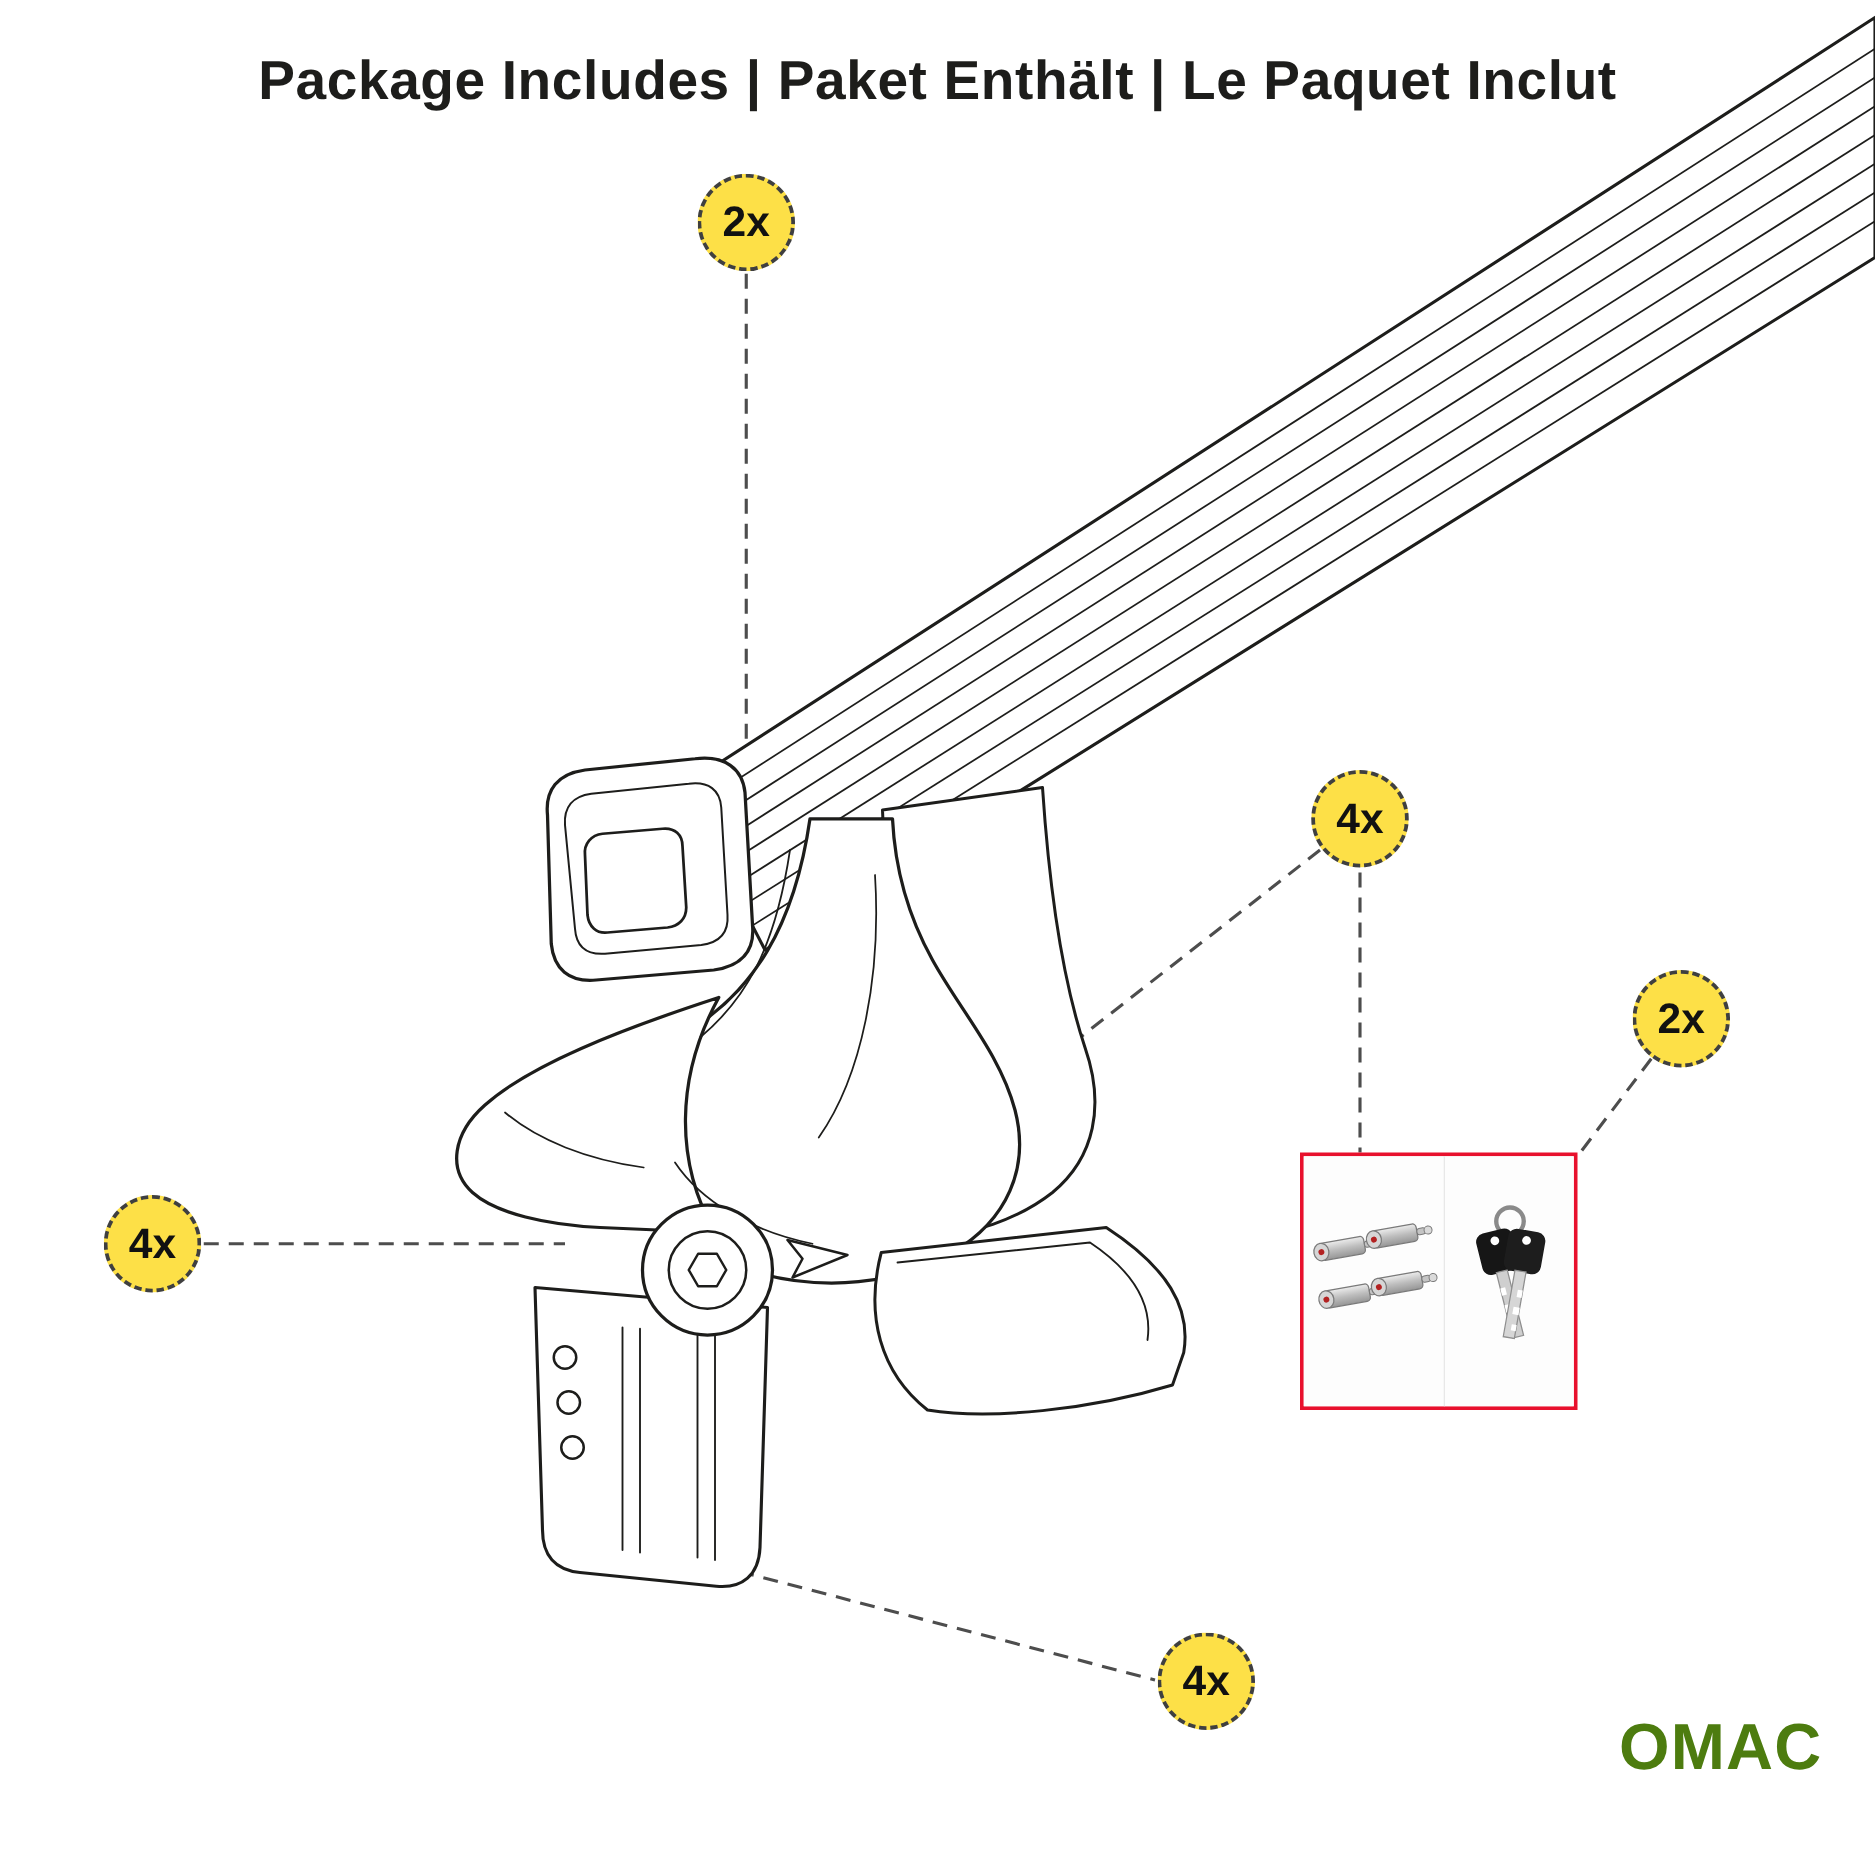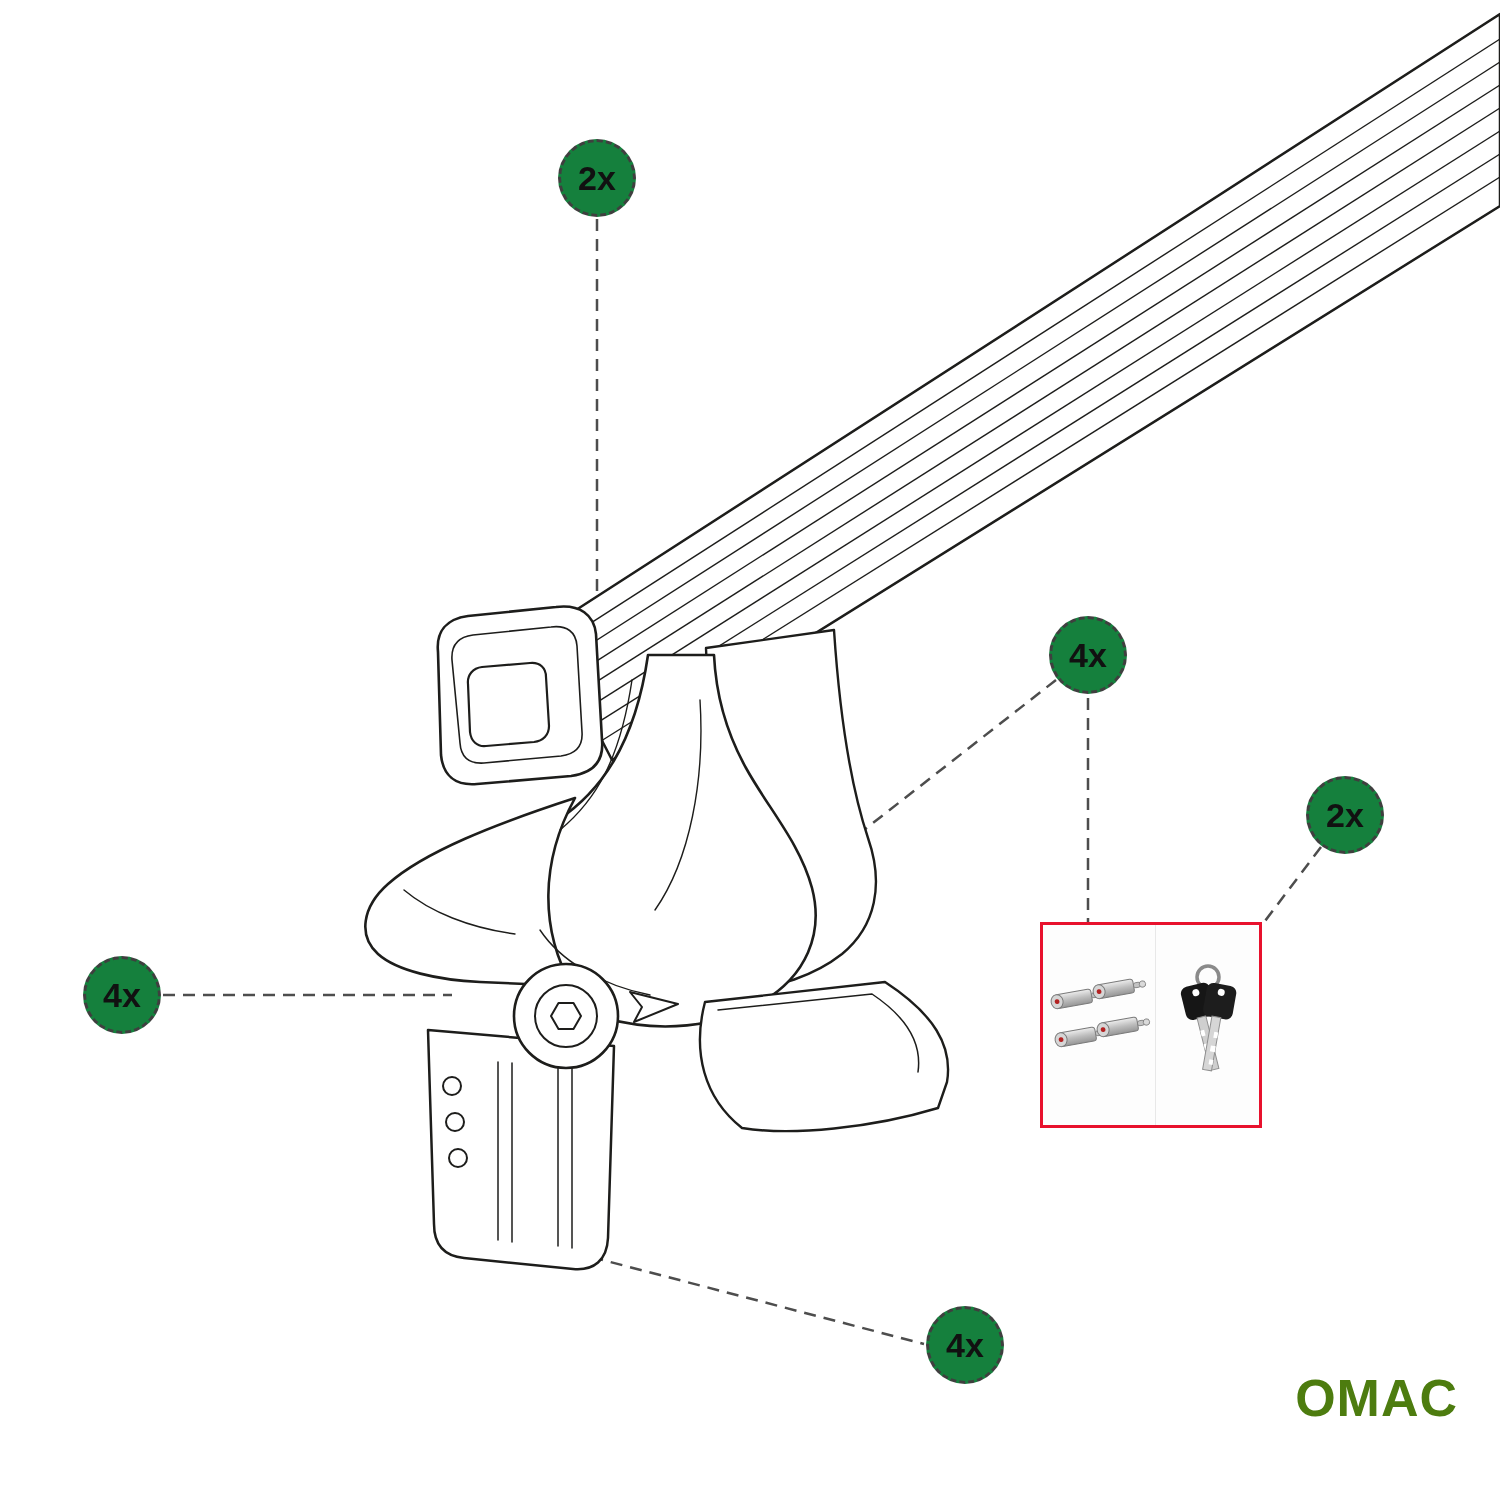--- a/index.html
+++ b/index.html
@@ -7,21 +7,21 @@
     position:relative;width:1500px;height:1500px;background:#ffffff;overflow:hidden;
     font-family:"Liberation Sans", sans-serif;
   }
   .title{
     position:absolute;top:40px;left:0;width:100%;text-align:center;
     font-size:44px;font-weight:600;color:#1d1d1b;letter-spacing:0.5px;
   }
   .illustration{position:absolute;left:0;top:0;}
   .badge{
     position:absolute;width:78px;height:78px;border:3px dashed #3f3f3f;border-radius:50%;
-    background:#15803d;display:flex;align-items:center;justify-content:center;
+    background:#fde047;display:flex;align-items:center;justify-content:center;
     font-size:34px;font-weight:700;color:#111;box-sizing:border-box;z-index:5;
   }
   .badge-crossbar{left:558px;top:139px;}
   .badge-foot{left:83px;top:956px;}
   .badge-locks{left:1049px;top:616px;}
   .badge-keys{left:1306px;top:776px;}
   .badge-clamp{left:926px;top:1306px;}
   .hardware-box{
     position:absolute;left:1040px;top:922px;width:222px;height:206px;
     border:3px solid #e8112d;background:#fff;box-sizing:border-box;
@@ -33,20 +33,21 @@
     position:absolute;right:42px;top:1372px;
     font-size:52px;font-weight:800;color:#4d7c0f;letter-spacing:1px;line-height:1;
     font-family:"Liberation Sans", sans-serif;
   }
 </style>
 </head>
 <body>
 
 <div class="canvas">
 
+  <div class="title">Package Includes | Paket Enthält | Le Paquet Inclut</div>
 
   <svg class="illustration" width="1500" height="1500" viewBox="0 0 1500 1500">
 
     <g stroke="#4d4d4d" stroke-width="2.5" stroke-dasharray="12 8" fill="none">
       <path d="M 597 219 L 597 622"></path>
       <path d="M 163 995 L 452 995"></path>
       <path d="M 1056 680 L 640 1005"></path>
       <path d="M 1088 698 L 1088 1032"></path>
       <path d="M 1321 847 L 1262 925"></path>
       <path d="M 572 1252 L 924 1344"></path>

